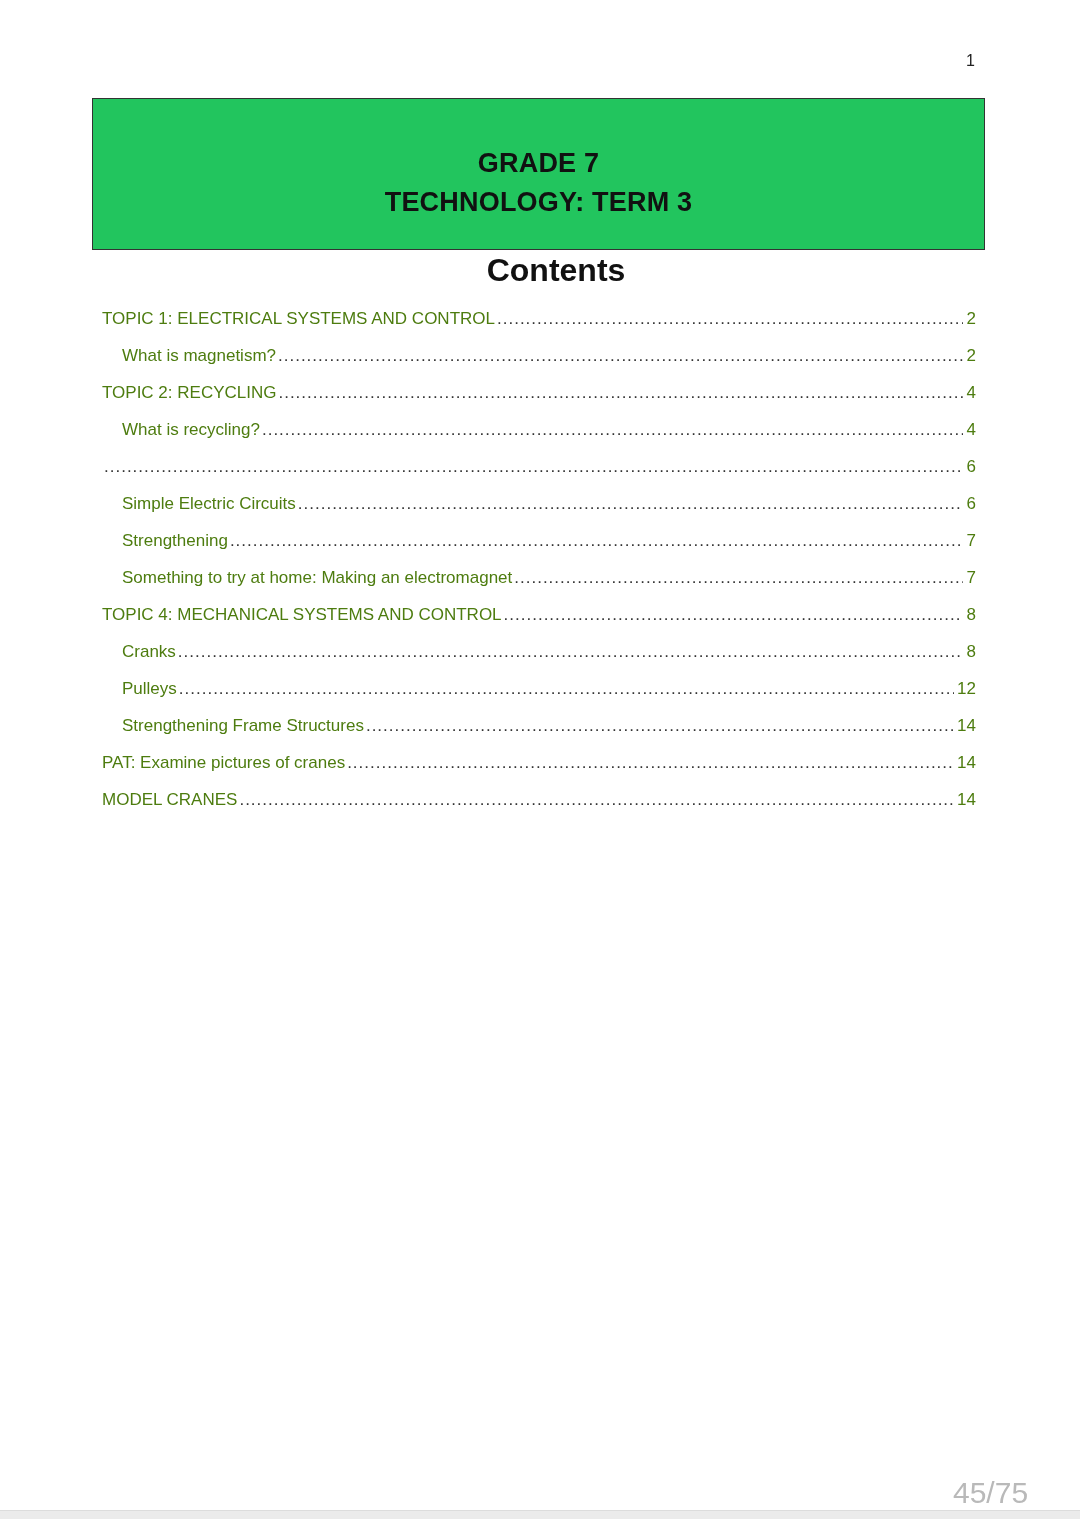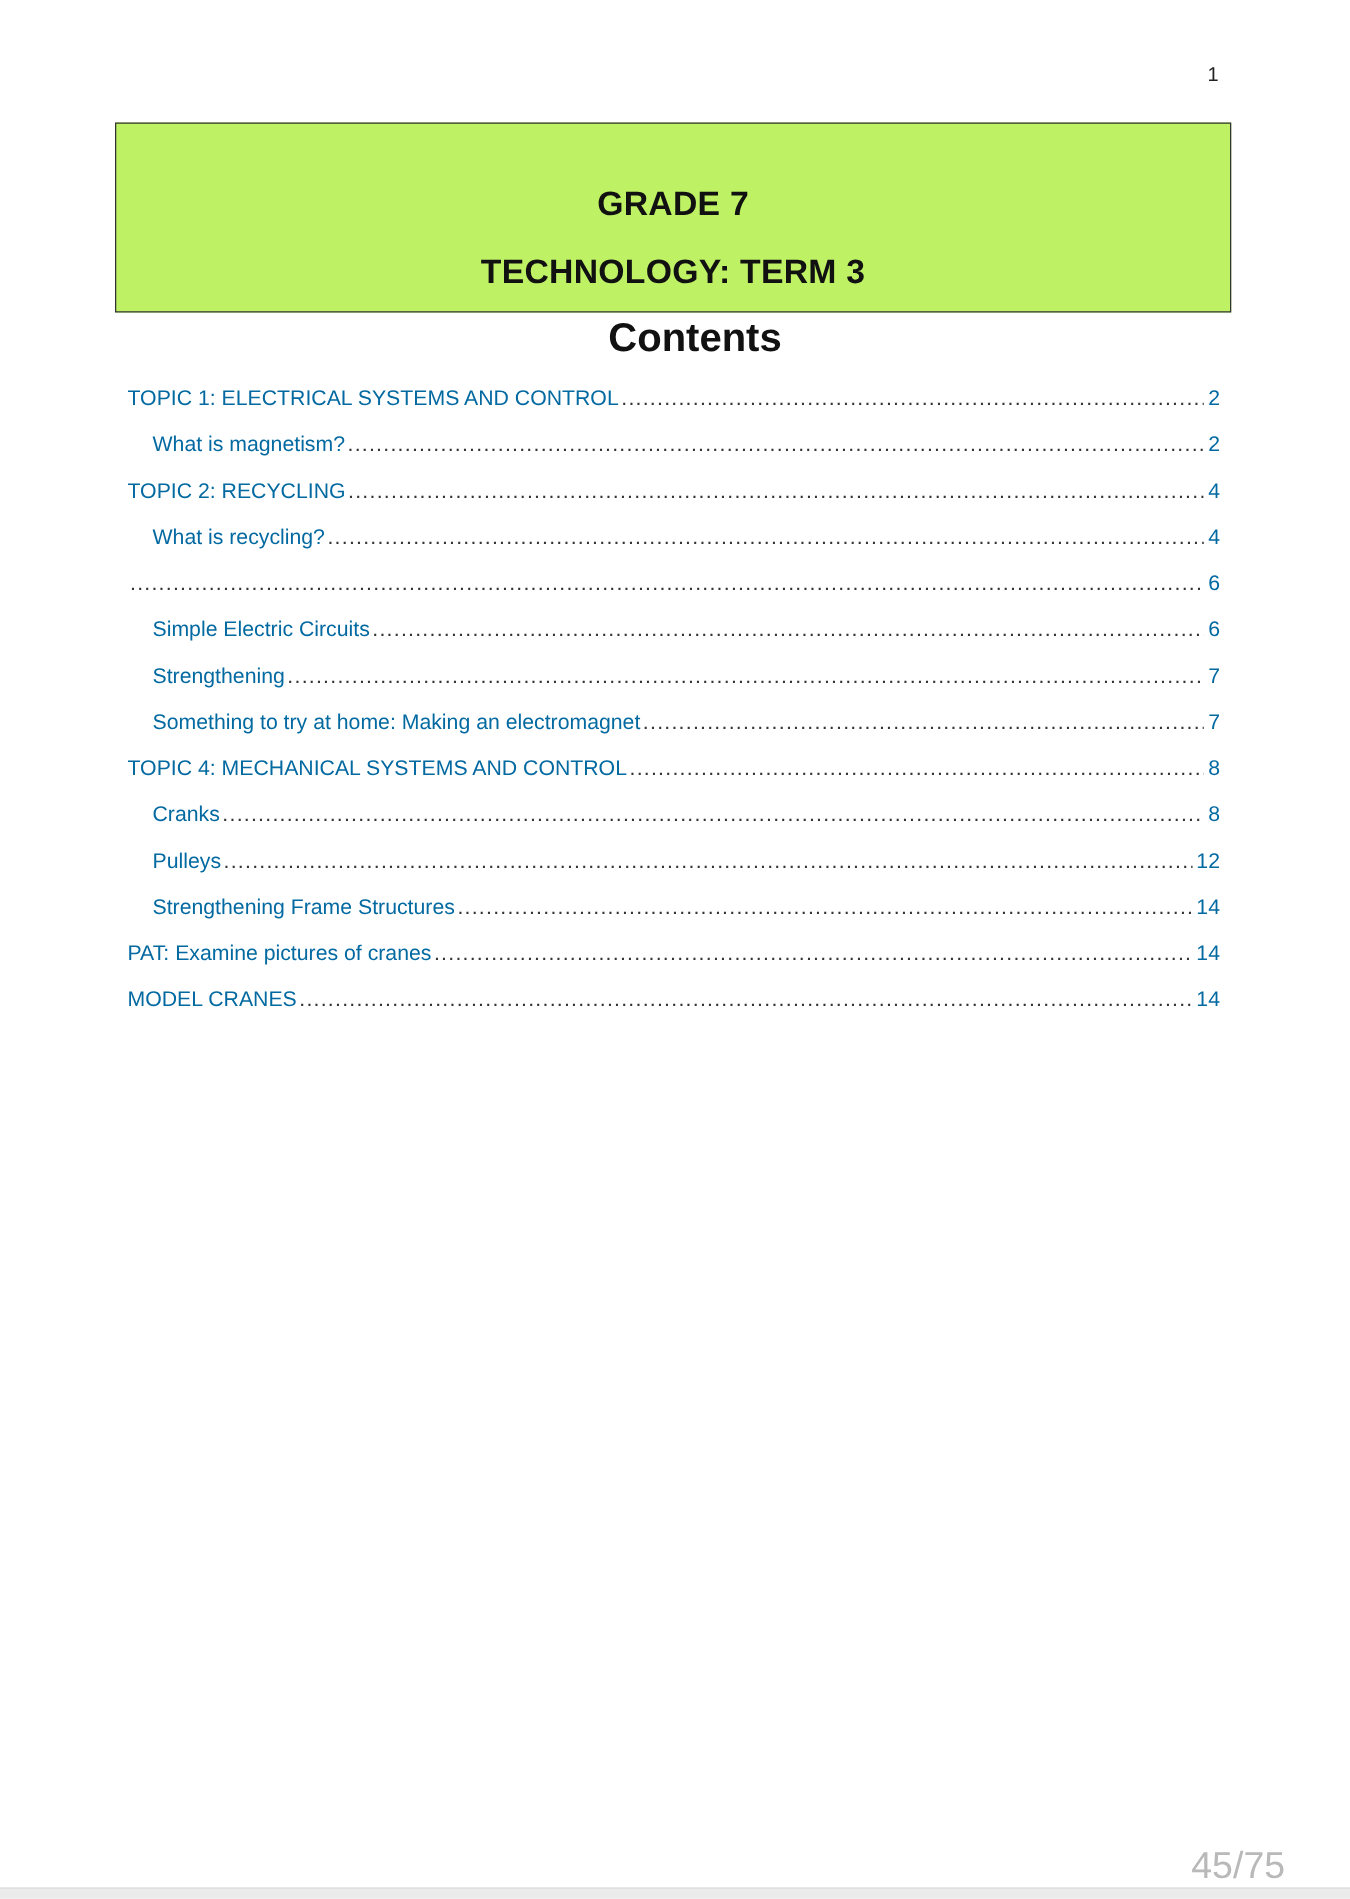--- a/index.html
+++ b/index.html
@@ -22,37 +22,37 @@
       font-family: "Liberation Sans", sans-serif;
       font-size: 16px;
       color: #222;
     }
     .title-box {
       position: absolute;
       left: 92px;
       top: 98px;
       width: 893px;
       height: 152px;
-      background: #bef264;
+      background: #22c55e;
       border: 1px solid #333;
       box-sizing: border-box;
     }
     .title-line {
       position: absolute;
       left: 0;
       width: 100%;
       text-align: center;
       font-family: "Liberation Sans", sans-serif;
       font-weight: bold;
       font-size: 27px;
       color: #111;
       letter-spacing: 0.2px;
     }
     .title-line.l1 { top: 49px; }
-    .title-line.l2 { top: 103px; }
+    .title-line.l2 { top: 88px; }
     .contents-heading {
       position: absolute;
       top: 252px;
       left: 0;
       width: 1080px;
       text-align: center;
       font-family: "Liberation Sans", sans-serif;
       font-weight: bold;
       font-size: 32px;
       color: #111;
@@ -63,21 +63,21 @@
       top: 309px;
       left: 102px;
       width: 874px;
     }
     .toc-row {
       display: flex;
       align-items: baseline;
       height: 37px;
       font-family: "Liberation Sans", sans-serif;
       font-size: 17px;
-      color: #0369a1;
+      color: #4d7c0f;
       cursor: pointer;
     }
     .toc-row.level-2 { padding-left: 20px; }
     .toc-title {
       white-space: nowrap;
       flex: 0 0 auto;
     }
     .toc-leader {
       flex: 1 1 auto;
       overflow: hidden;

